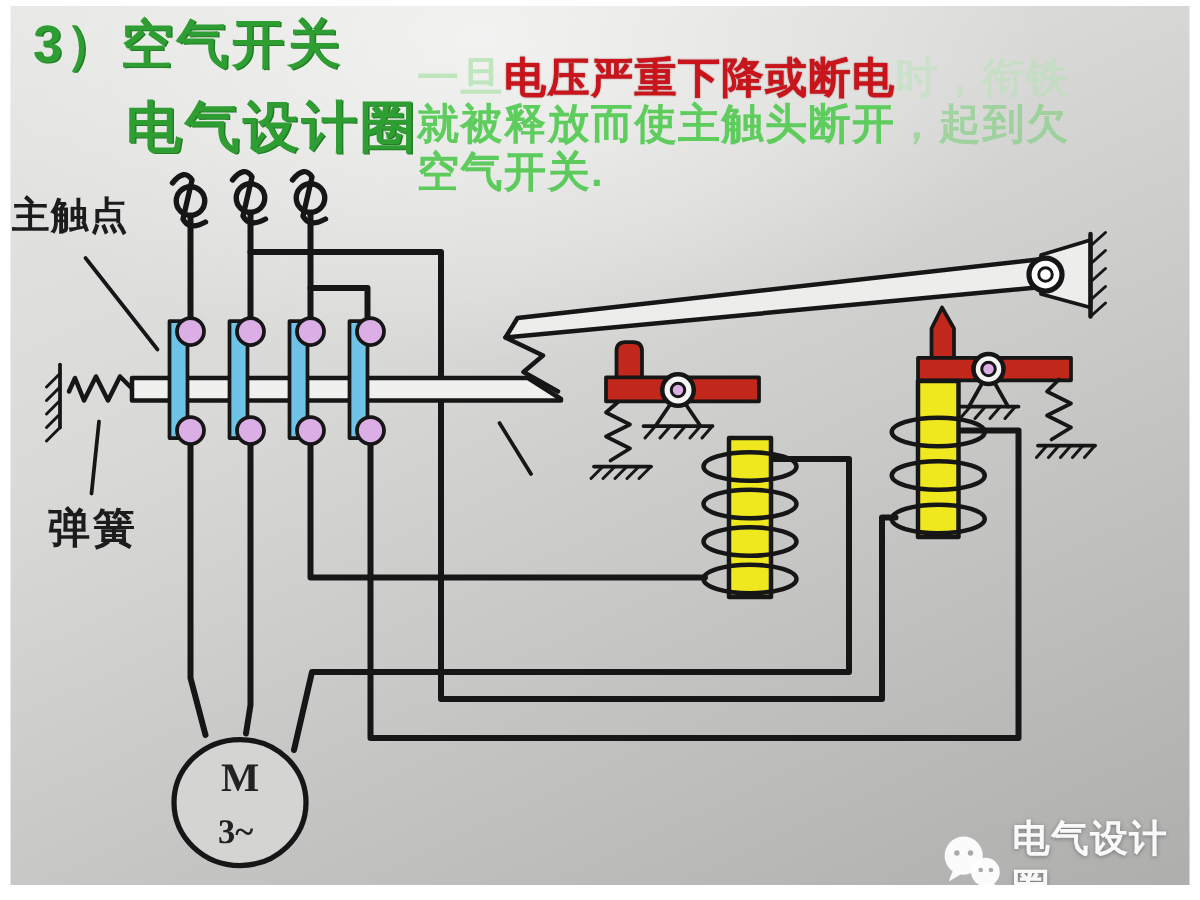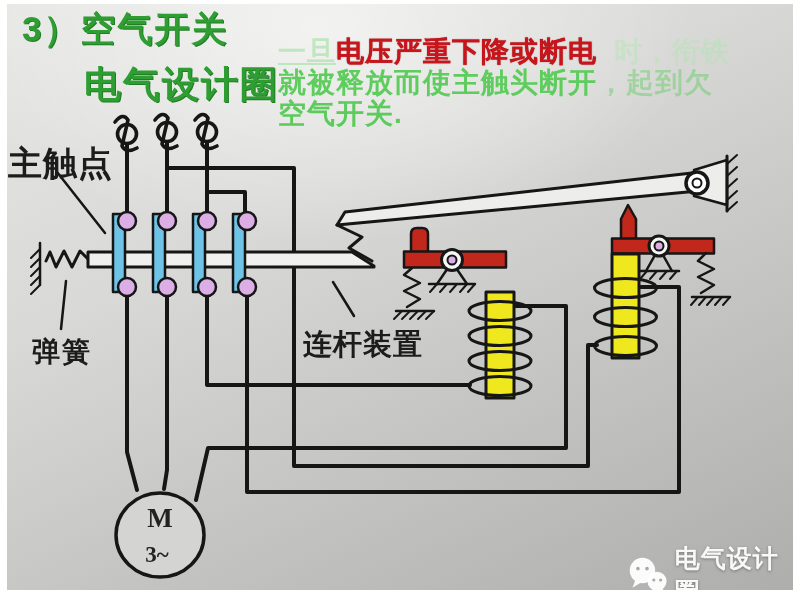--- a/index.html
+++ b/index.html
@@ -14,29 +14,29 @@
   .abs{position:absolute;}
   #schematic{position:absolute;left:-7px;top:-4px;width:800px;height:600px;}
 
   .title-line{color:#2f9e32;font-weight:bold;text-shadow:1px 1px 0 #237c26;letter-spacing:2px;
               font-family:"Liberation Sans","DejaVu Sans",sans-serif;}
   #title1{left:15px;top:2px;font-size:35px;text-align:right;}
   #title2{left:77px;top:56px;font-size:37px;}
 
   #note{left:271px;top:32px;width:500px;font-size:28px;font-weight:bold;line-height:31px;
         letter-spacing:1px;}
-  .nt-faint1{color:#9adf9a;opacity:.55;text-decoration:underline;}
+  .nt-faint1{color:#9adf9a;opacity:.55;}
   .nt-red{color:#c8141a;text-shadow:0 0 1px #8d0d10;}
-  .nt-faint2{color:#aee6ae;opacity:.40;margin-left:17px;}
+  .nt-faint2{color:#aee6ae;opacity:.40;}
   .nt-green{color:#5ecd5e;text-align:right;}
   .nt-green-faint{color:#5ecd5e;opacity:.45;font-family:Liberation Serif, serif;}
   .nt-green3{color:#4ec84e;opacity:.9;}
 
   .dlabel{color:#1c1c1c;font-weight:bold;}
-  #lbl-main-contact{left:1px;top:137px;font-size:34px;letter-spacing:1px;}
+  #lbl-main-contact{left:1px;top:123px;font-size:25px;letter-spacing:1px;}
   #lbl-spring{left:25px;top:329px;font-size:28px;letter-spacing:2px;}
   #lbl-linkage{left:296px;top:321px;font-size:29px;letter-spacing:1px;}
 
   #watermark{left:620px;top:538px;display:flex;align-items:center;gap:6px;}
   #watermark .wm-text{color:rgba(255,255,255,.95);font-size:25px;font-weight:bold;
       letter-spacing:1px;text-shadow:0 1px 3px rgba(110,110,110,.9);}
 </style>
 </head>
 <body>
 
@@ -218,21 +218,20 @@
     <div>
       <span class="nt-green">就被释放而使主触头断开</span><span class="nt-green-faint">，起到欠</span>
     </div>
     <div>
       <span class="nt-green3">空气开关.</span>
     </div>
   </div>
 
   <div class="abs dlabel" id="lbl-main-contact">主触点</div>
   <div class="abs dlabel" id="lbl-spring">弹簧</div>
-  <div class="abs dlabel" id="lbl-linkage">连杆装置</div>
 
   <div class="abs" id="watermark">
     <svg width="46" height="42" viewBox="0 0 46 42">
       <g fill="rgba(255,255,255,0.94)">
         <circle cx="17" cy="16" r="14"></circle>
         <polygon points="9,27 6,35 16,29"></polygon>
         <circle cx="33" cy="28" r="10.5"></circle>
         <polygon points="39,36 43,41 35,38"></polygon>
       </g>
       <g fill="#a9a9a7">

